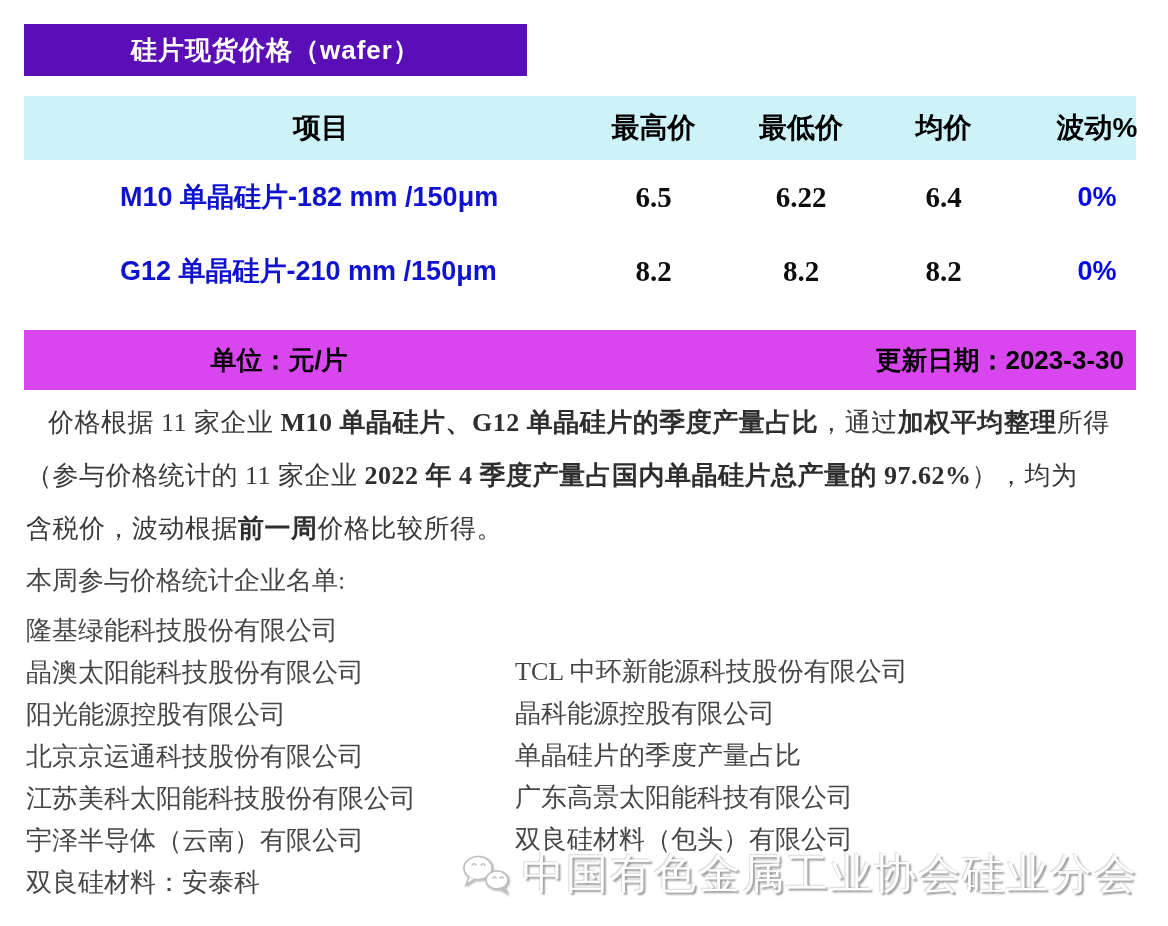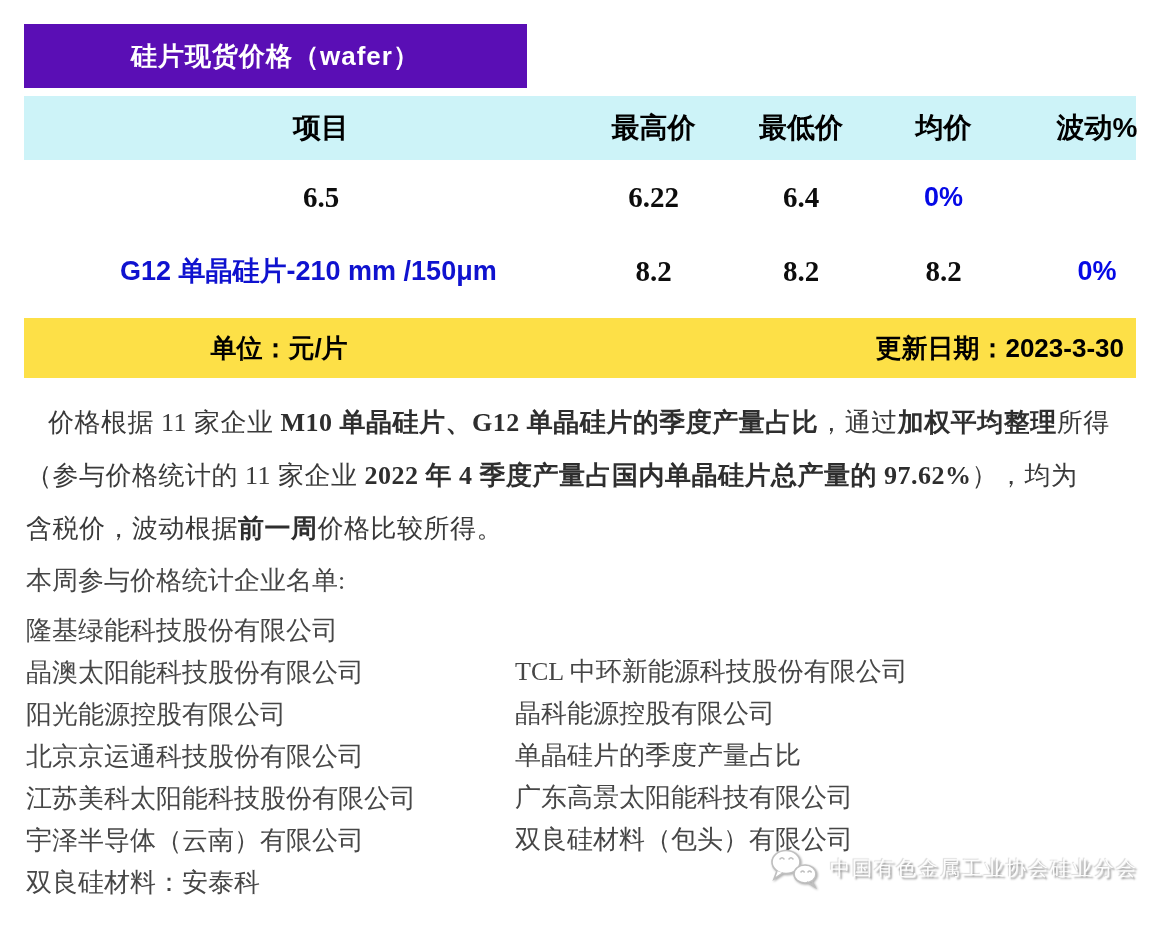--- a/index.html
+++ b/index.html
@@ -1,34 +1,34 @@
 <!DOCTYPE html>
 <html><head>
 <meta charset="utf-8">
 <style>
   html,body{margin:0;padding:0;background:#fff;}
   .page{position:relative;width:1168px;height:926px;background:#ffffff;overflow:hidden;
         font-family:"Liberation Sans",sans-serif;}
 
   
-  .banner{position:absolute;left:24px;top:24px;width:503px;height:64px;background:#5a0eb5;
+  .banner{position:absolute;left:24px;top:24px;width:503px;height:52px;background:#5a0eb5;
           color:#ffffff;font-size:26px;font-weight:bold;display:flex;align-items:center;
           justify-content:center;letter-spacing:1px;}
 
   
   .table{position:absolute;left:24px;top:96px;width:1112px;}
   .grid-row{display:grid;grid-template-columns:510px 155px 140px 145px 162px;align-items:center;padding-left:42px;}
   .header-row{background:#cdf3f8;height:64px;font-weight:bold;font-size:28px;color:#000;}
   .header-row .cell{text-align:center;}
   .data-row{background:#ffffff;height:74px;}
   .item-cell{color:#0f12cf;font-weight:bold;font-size:27px;text-align:left;padding-left:54px;}
   .num-cell{font-family:Liberation Serif, serif;font-weight:bold;font-size:29px;color:#0d0d0d;
             text-align:center;}
   .fluct-cell{color:#0509e6;font-weight:bold;font-size:27px;text-align:center;}
-  .unit-row{background:#fde047;height:60px;margin-top:10px;display:grid;
+  .unit-row{background:#d946ef;height:60px;margin-top:22px;display:grid;
             grid-template-columns:510px 1fr;align-items:center;}
   .unit-label{text-align:center;font-weight:bold;font-size:26px;color:#000;}
   .update-label{text-align:right;padding-right:12px;font-weight:bold;font-size:26px;color:#000;}
 
   
   .notes{position:absolute;left:26px;top:396px;width:1118px;font-size:26px;color:#3a3a3a;
          font-family:"Liberation Serif",serif;letter-spacing:0.5px;}
   .note-line{line-height:53px;white-space:nowrap;}
   .note-line .ind{display:inline-block;width:22px;}
   .notes b{color:#2e2e2e;}
@@ -37,21 +37,21 @@
   .companies{position:absolute;left:26px;top:558px;width:1118px;font-size:26px;color:#464646;
              font-family:"Liberation Serif",serif;}
   .companies .heading{line-height:46px;margin-bottom:6px;}
   .cols{display:flex;}
   .col-left{width:489px;}
   .col-right{flex:1;margin-top:41px;}
   .co-line{line-height:42px;white-space:nowrap;}
 
   
   .watermark{position:absolute;right:30px;top:846px;display:flex;align-items:center;gap:10px;}
-  .wm-text{font-size:20px;letter-spacing:2px;color:#fdfdfd;
+  .wm-text{font-size:42px;letter-spacing:2px;color:#fdfdfd;
            text-shadow:2px 2px 2px #9a9a9a, -1px -1px 1px #d8d8d8;
            font-family:Liberation Mono, monospace;}
   .wm-icon svg{display:block;filter:drop-shadow(1.5px 1.5px 1px #aaaaaa);}
 </style>
 </head>
 <body>
 
 <div class="page">
 
   <div class="banner">
@@ -62,20 +62,21 @@
 
     <div class="grid-row header-row">
       <div class="cell">项目</div>
       <div class="cell">最高价</div>
       <div class="cell">最低价</div>
       <div class="cell">均价</div>
       <div class="cell">波动%</div>
     </div>
 
     <div class="grid-row data-row">
+      <div class="item-cell">M10 单晶硅片-182 mm /150μm</div>
       <div class="num-cell">6.5</div>
       <div class="num-cell">6.22</div>
       <div class="num-cell">6.4</div>
       <div class="fluct-cell">0%</div>
     </div>
 
     <div class="grid-row data-row">
       <div class="item-cell">G12 单晶硅片-210 mm /150μm</div>
       <div class="num-cell">8.2</div>
       <div class="num-cell">8.2</div>

